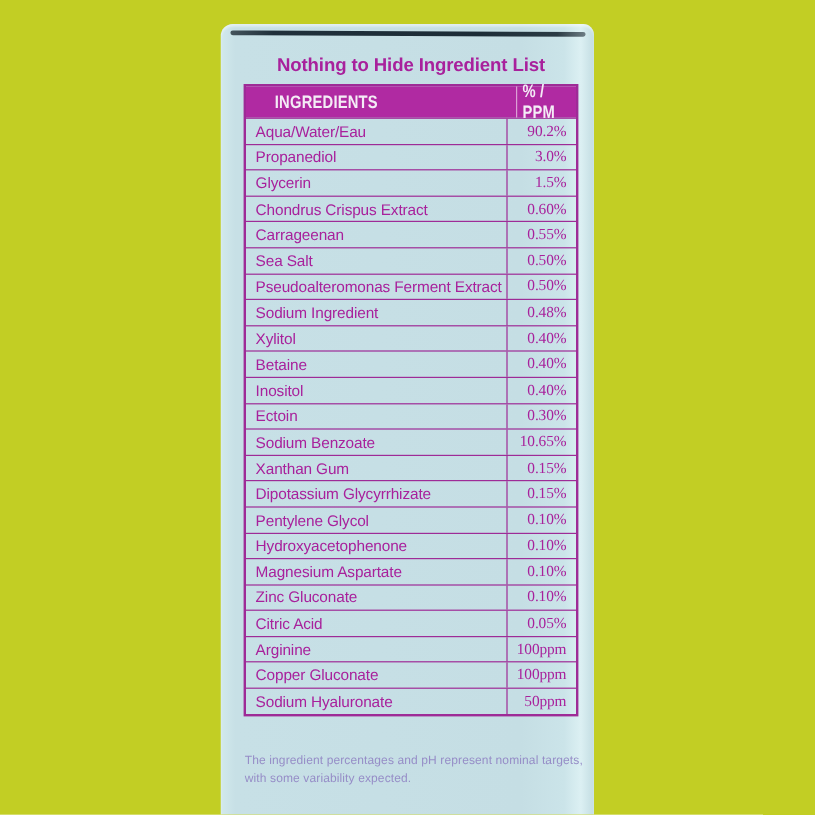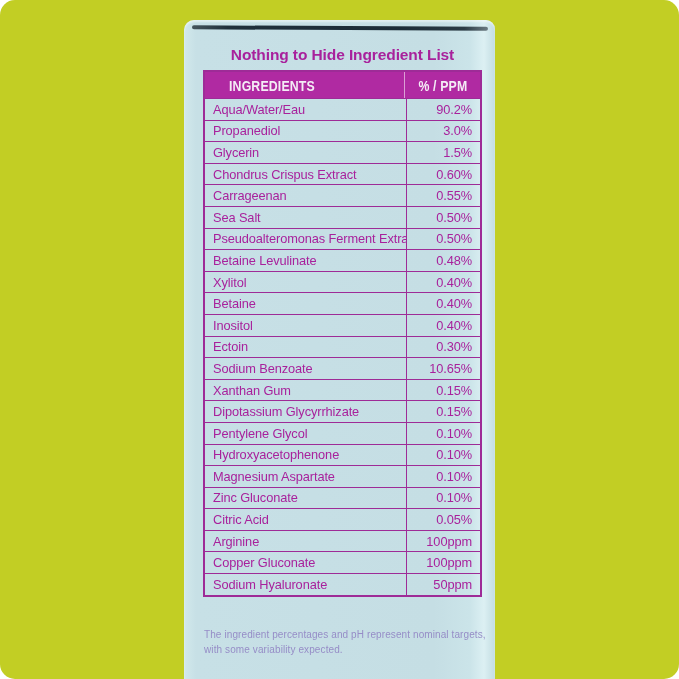--- a/index.html
+++ b/index.html
@@ -3,21 +3,20 @@
 <meta charset="utf-8">
 <style>
   html, body { margin: 0; padding: 0; }
   .stage {
     position: relative;
     width: 679px;
     height: 679px;
     overflow: hidden;
     background: var(--bg, #c2ce24);
     font-family: "Liberation Sans", sans-serif;
-    border-radius: 15px;
   }
   .box {
     position: absolute;
     left: 184px;
     top: 20px;
     width: 311px;
     height: 659px;
     border-radius: 10px 9px 0 0;
     background: linear-gradient(90deg,
       #d2e9ec 0px, #c7e0e6 12px, #c5dee4 250px,
@@ -61,21 +60,21 @@
   .th {
     display: flex;
     align-items: center;
     color: var(--header_text, #f4ecf6);
     font-size: 15px;
     font-weight: 700;
     box-sizing: border-box;
   }
   .th.name { flex: 1; padding-left: 24px; }
   .th.value {
-    width: 76px;
+    width: 50px;
     justify-content: center;
     border-left: 1.5px solid rgba(255,255,255,0.55);
   }
   .th .cond { display: inline-block; transform: scaleX(0.82); transform-origin: left center; letter-spacing: 0.2px; }
   .th.value .cond { transform-origin: center; }
   .tr {
     display: flex;
     height: 21.6px;
     border-top: 1.5px solid var(--border, #9e2b97);
     box-sizing: border-box;
@@ -87,24 +86,25 @@
     color: var(--magenta, #a8219c);
     font-size: 12.8px;
     font-weight: 500;
     letter-spacing: -0.1px;
     box-sizing: border-box;
     white-space: nowrap;
     overflow: hidden;
   }
   .td.name { flex: 1; padding-left: 8px; }
   .td.value {
-    width: 74px;
+    width: 58px;
     justify-content: flex-end;
     padding-right: 8px;
     border-left: 1.5px solid var(--border, #9e2b97);
+    font-family: Liberation Serif, serif;
   }
   .footnote {
     position: absolute;
     top: 608px;
     left: 20px;
     width: 290px;
     font-size: 10px;
     line-height: 1.45;
     color: var(--footnote, #968dc7);
     letter-spacing: 0.1px;
@@ -151,21 +151,21 @@
           </div>
           <div class="tr">
             <div class="td name">Sea Salt</div>
             <div class="td value">0.50%</div>
           </div>
           <div class="tr">
             <div class="td name">Pseudoalteromonas Ferment Extract</div>
             <div class="td value">0.50%</div>
           </div>
           <div class="tr">
-            <div class="td name">Betaine Levulinate</div>
+            <div class="td name">Sodium Ingredient</div>
             <div class="td value">0.48%</div>
           </div>
           <div class="tr">
             <div class="td name">Xylitol</div>
             <div class="td value">0.40%</div>
           </div>
           <div class="tr">
             <div class="td name">Betaine</div>
             <div class="td value">0.40%</div>
           </div>

